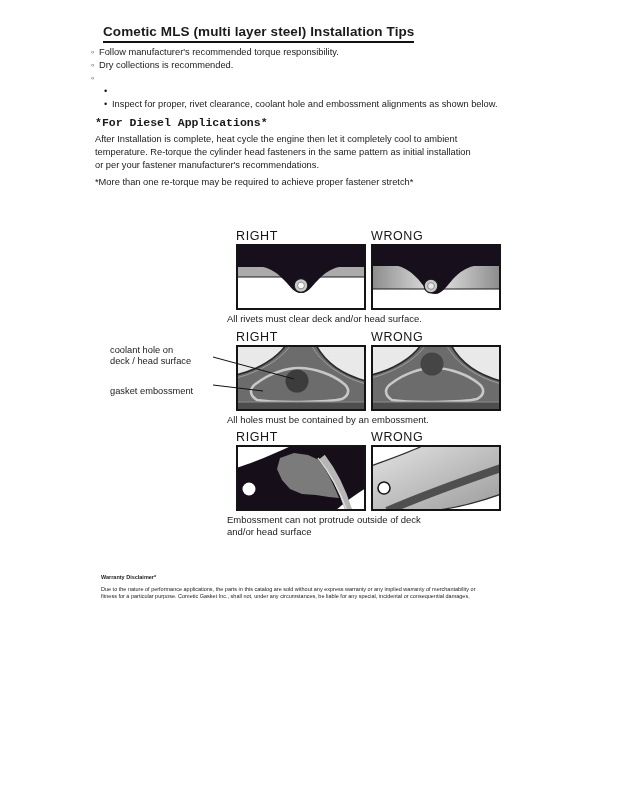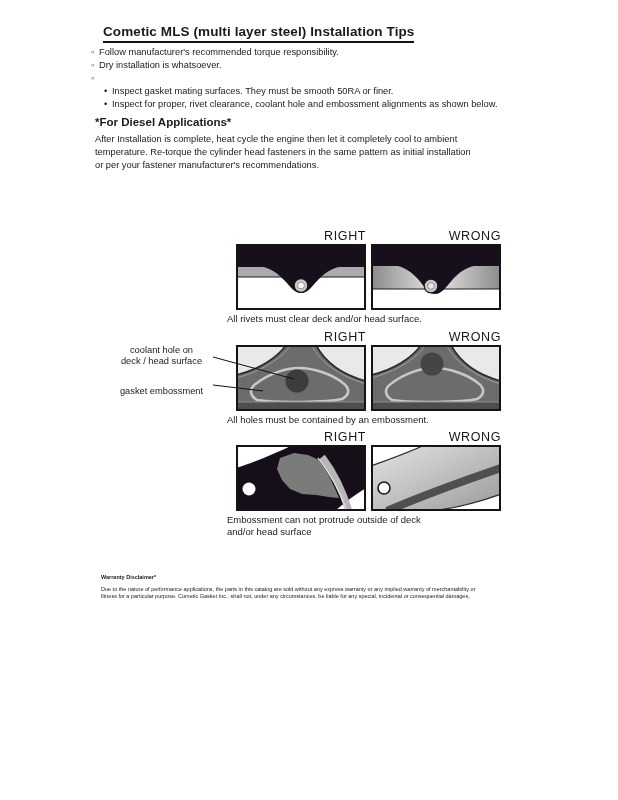--- a/index.html
+++ b/index.html
@@ -9,28 +9,28 @@
   .title{position:absolute;left:103px;top:24px;font-size:13.5px;font-weight:bold;
          letter-spacing:.1px;border-bottom:2px solid #111;padding-bottom:2px;}
 
   .bullets{position:absolute;left:91px;top:46px;font-size:9.3px;line-height:12.9px;}
   .brow{display:flex;}
   .brow .mk{width:8px;flex:0 0 8px;}
   .brow.sub{margin-left:13px;}
   .brow.sub .mk{width:8px;}
 
   .diesel{position:absolute;left:95px;top:116px;width:470px;font-size:9.3px;line-height:12.9px;}
-  .diesel .dh{font-size:11.5px;font-weight:bold;line-height:13px;margin:0 0 4px 0;}
+  .diesel .dh{font-size:11.5px;font-weight:bold;line-height:13px;margin:0 0 4px 0;font-family:Liberation Mono, monospace;}
   .diesel p{margin:0 0 4.5px 0;white-space:pre-line;}
 
-  .dlabel{position:absolute;width:130px;text-align:right;font-size:12.5px;letter-spacing:.6px;color:#161616;}
+  .dlabel{position:absolute;width:130px;text-align:left;font-size:12.5px;letter-spacing:.6px;color:#161616;}
   .panel{position:absolute;width:130px;height:66px;}
   .caption{position:absolute;left:227px;font-size:9.5px;line-height:11.5px;white-space:pre-line;}
 
-  .anno{position:absolute;left:110px;width:103px;text-align:center;font-size:9.3px;
+  .anno{position:absolute;left:110px;width:103px;text-align:left;font-size:9.3px;
         line-height:10.8px;white-space:pre-line;}
   .leaders{position:absolute;left:205px;top:348px;z-index:5;pointer-events:none;}
 
   .warranty{position:absolute;left:101px;top:574px;width:444px;font-size:5.5px;line-height:6.9px;}
   .warranty .wh{font-weight:bold;margin:0 0 5px 0;}
   .warranty p{margin:0 0 5.5px 0;white-space:pre-line;}
 
   .pagenum{position:absolute;left:378px;top:755px;width:90px;text-align:right;
            font-size:14.5px;letter-spacing:.4px;color:#222;}
 </style>
@@ -41,40 +41,40 @@
 
   <div class="title">Cometic MLS (multi layer steel) Installation Tips</div>
 
   <div class="bullets">
     <div class="brow">
       <span class="mk">◦</span>
       <span>Follow manufacturer's recommended torque responsibility.</span>
     </div>
     <div class="brow">
       <span class="mk">◦</span>
-      <span>Dry installation is whatsoever.</span>
+      <span>Dry collections is recommended.</span>
     </div>
     <div class="brow">
       <span class="mk">◦</span>
     </div>
     <div class="brow sub">
       <span class="mk">•</span>
-      <span>Inspect gasket mating surfaces.  They must be smooth 50RA or finer.</span>
     </div>
     <div class="brow sub">
       <span class="mk">•</span>
       <span>Inspect for proper, rivet clearance, coolant hole and embossment alignments as shown below.</span>
     </div>
   </div>
 
   <div class="diesel">
     <div class="dh">*For Diesel Applications*</div>
     <p>After Installation is complete, heat cycle the engine then let it completely cool to ambient
 temperature. Re-torque the cylinder head fasteners in the same pattern as initial installation
 or per your fastener manufacturer's recommendations.</p>
+    <p>*More than one re-torque may be required to achieve proper fastener stretch*</p>
   </div>
 
   <div class="dlabel" style="left:236px;top:229px">RIGHT</div>
   <div class="dlabel" style="left:371px;top:229px">WRONG</div>
 
   <svg class="panel" style="left:236px;top:244px" viewBox="0 0 130 66">
     <rect width="130" height="66" fill="#ffffff"></rect>
     <rect x="0" y="23" width="130" height="10" fill="#ababab"></rect>
     <rect x="0" y="33" width="130" height="33" fill="#ffffff"></rect>
     <line x1="0" y1="33" x2="130" y2="33" stroke="#1a1a1a" stroke-width="1"></line>

